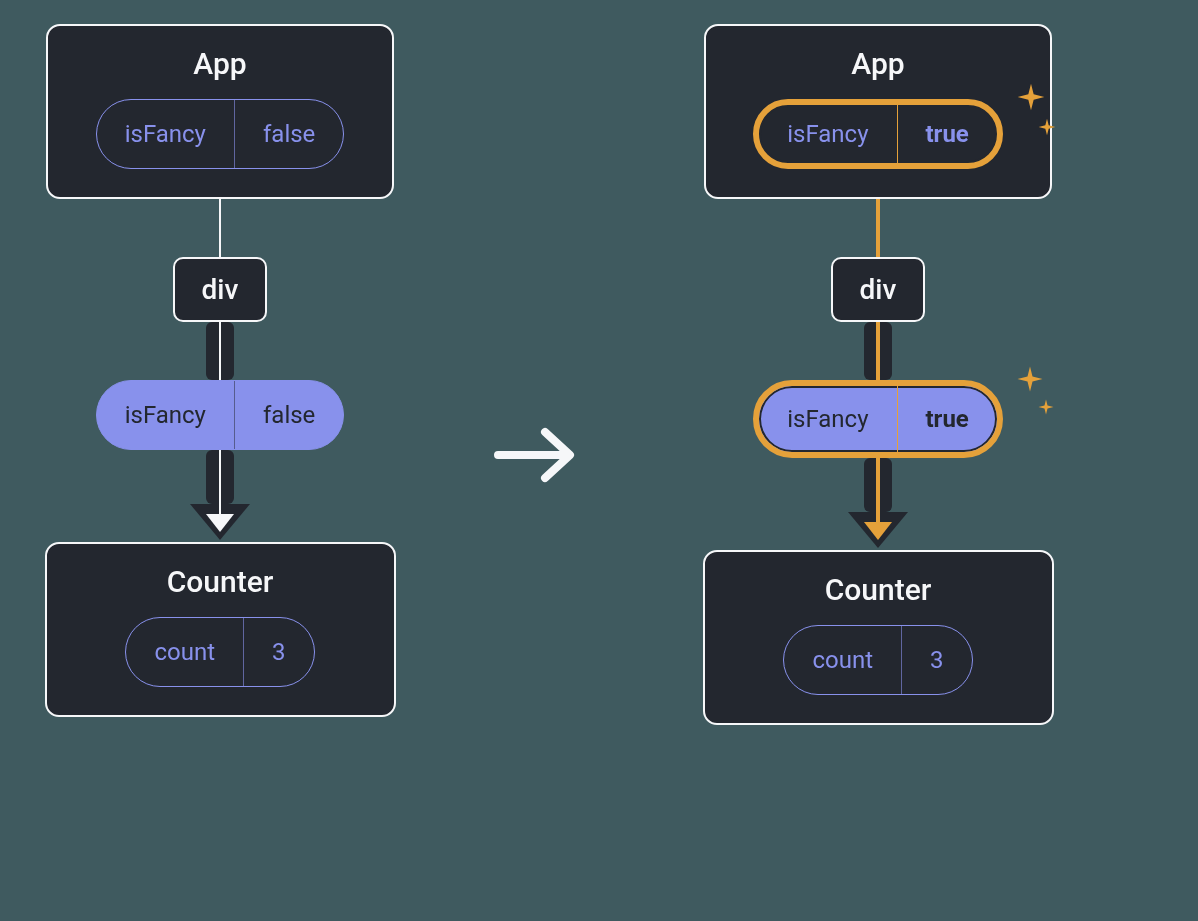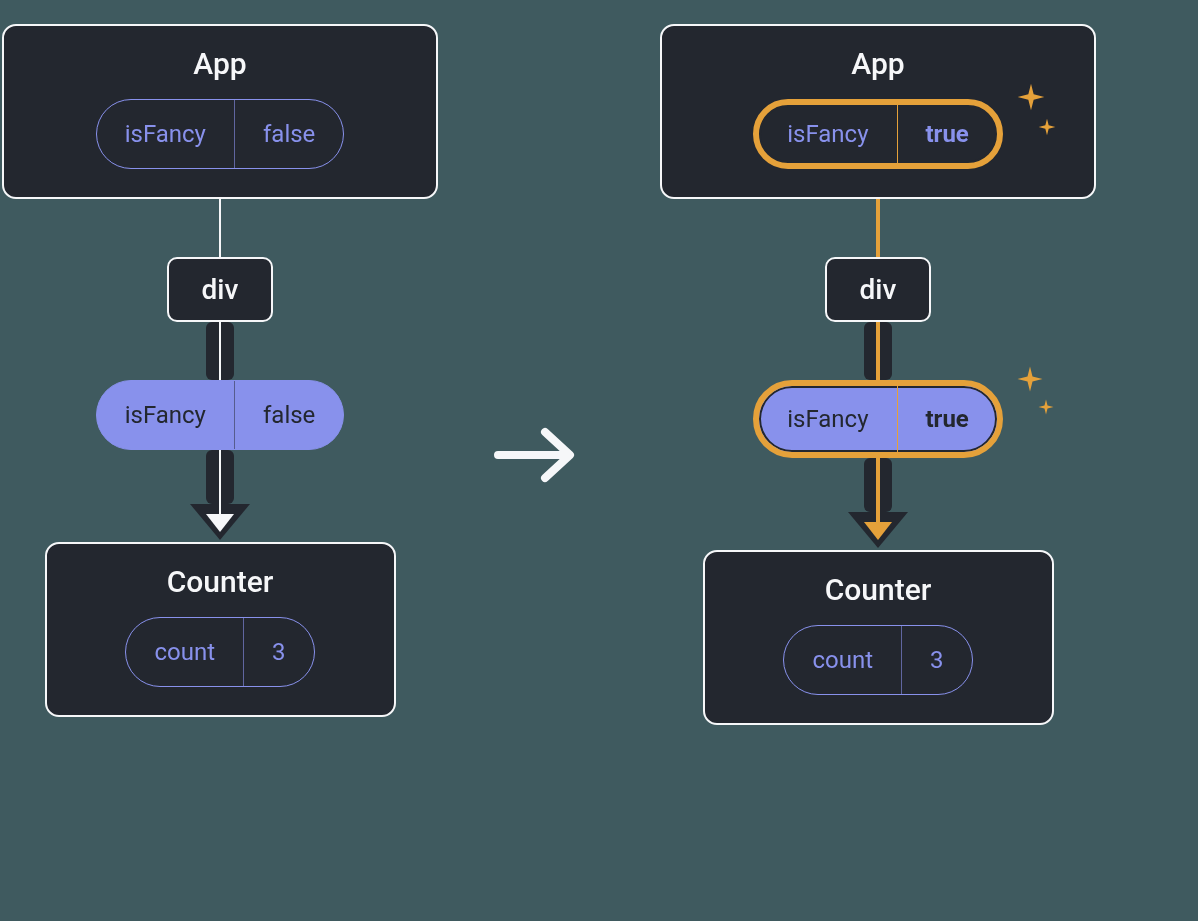--- a/index.html
+++ b/index.html
@@ -23,23 +23,23 @@
   .node-box {
     background: #23272f;
     border: 2px solid #f6f7f9;
     border-radius: 14px;
     padding: 20px 24px 28px;
     display: flex;
     flex-direction: column;
     align-items: center;
     position: relative;
   }
-  .node-app { width: 436px; }
+  .node-app { width: 348px; }
   .node-div {
-    width: 106px;
+    width: 94px;
     padding: 14px 18px;
     border-radius: 10px;
   }
   .node-counter { width: 351px; text-align: center; }
 
   .node-title {
     color: #f6f7f9;
     font-size: 30px;
     font-weight: 500;
     margin-bottom: 18px;

